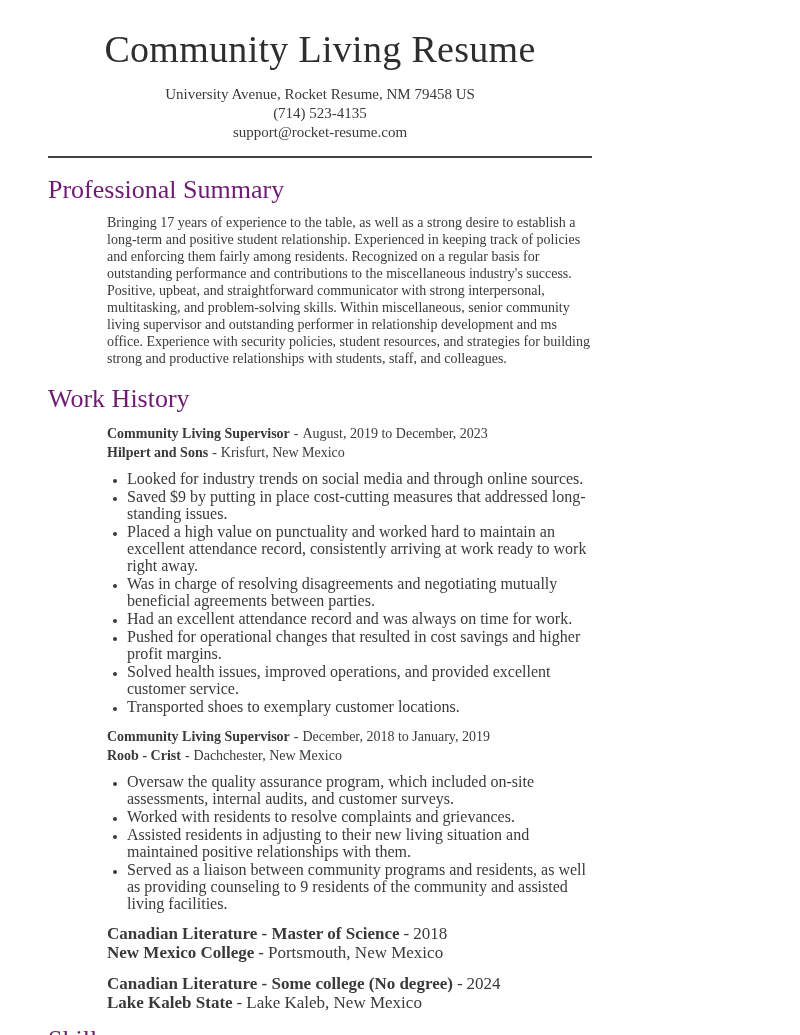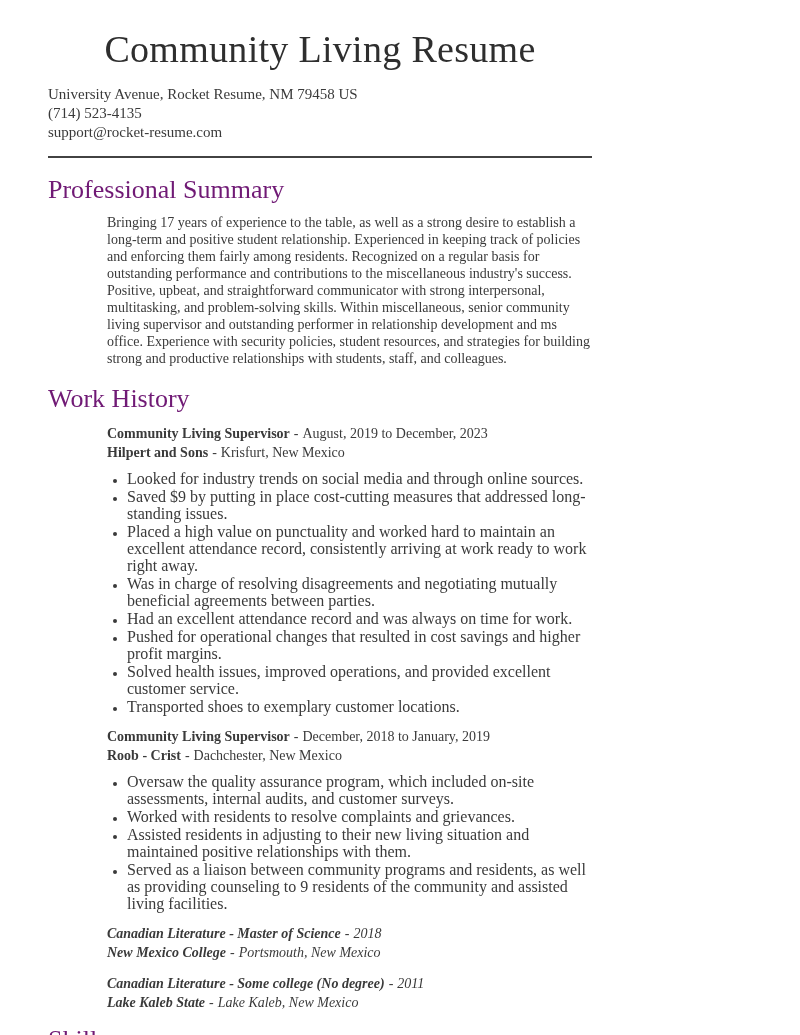--- a/index.html
+++ b/index.html
@@ -10,21 +10,21 @@
     color: #3a3a3a;
     font-family: "Liberation Serif", "DejaVu Serif", serif;
   }
   .page { width: 640px; height: 1035px; padding: 28px 48px 0; overflow: hidden; }
 
   
   .resume-title {
     font-size: 38px; font-weight: 400; line-height: 1.15;
     text-align: center; margin: 0; color: #2e2e2e; letter-spacing: 0.3px;
   }
-  .contact { font-size: 15px; line-height: 19px; margin-top: 13px; color: #3a3a3a; }
+  .contact { text-align: center; font-size: 15px; line-height: 19px; margin-top: 13px; color: #3a3a3a; }
   .divider { border: none; border-top: 2px solid #424242; margin: 14px 0 0; }
 
   
   h2 {
     font-size: 26px; font-weight: 400; line-height: 1.2;
     color: #701a75; margin: 16px 0 0;
   }
   h2.h2-skills { margin-top: 5px; }
 
   
@@ -36,21 +36,21 @@
   .strong { font-weight: bold; }
   .sep { padding: 0 4px; }
 
   ul.bullets {
     margin: 8px 0 12px; padding-left: 79px;
     font-size: 16px; line-height: 17px;
   }
   ul.bullets li { margin-bottom: 1px; }
   li::marker { color: #3a3a3a; font-size: 12px; }
 
-  .edu-entry { margin: 8px 0 12px 59px; font-size: 14px; line-height: 19px; font-style: italic; }
+  .edu-entry { margin: 8px 0 12px 59px; font-size: 17px; line-height: 19px; }
 
   ul.skills {
     columns: 2; column-gap: 4px;
     margin: 6px 0 0; padding-left: 79px;
     font-size: 14px; line-height: 17px;
   }
   ul.skills li { margin-bottom: 1px; margin-top: 24px; }
 </style>
 </head>
 <body>
@@ -107,21 +107,21 @@
   </section>
 
   <section>
 
     <article class="edu-entry">
       <div><span class="strong">Canadian Literature - Master of Science</span><span class="sep">-</span><span>2018</span></div>
       <div><span class="strong">New Mexico College</span><span class="sep">-</span><span>Portsmouth, New Mexico</span></div>
     </article>
 
     <article class="edu-entry">
-      <div><span class="strong">Canadian Literature - Some college (No degree)</span><span class="sep">-</span><span>2011</span></div>
+      <div><span class="strong">Canadian Literature - Some college (No degree)</span><span class="sep">-</span><span>2024</span></div>
       <div><span class="strong">Lake Kaleb State</span><span class="sep">-</span><span>Lake Kaleb, New Mexico</span></div>
     </article>
   </section>
 
   <section>
     <h2 class="h2-skills">Skills</h2>
     <ul class="skills">
       <li>Budgets</li>
       <li>Relationship development</li>
       <li>MS Office</li>

